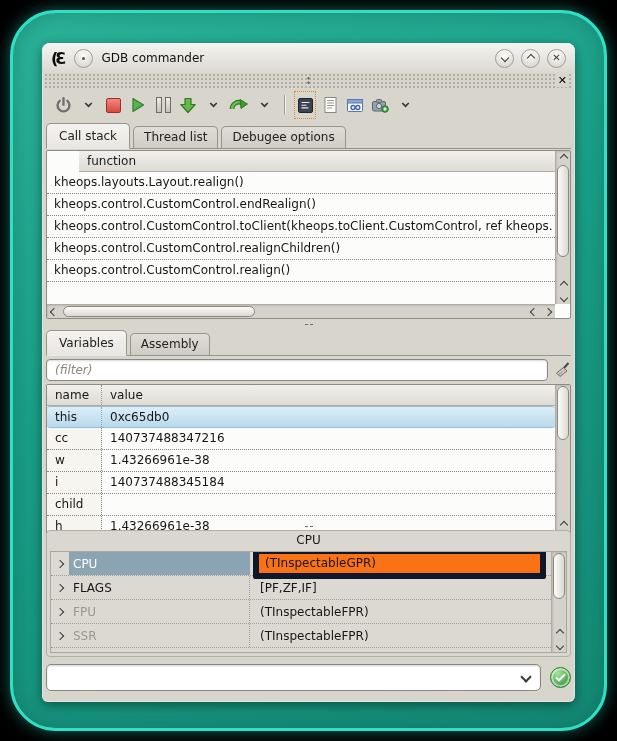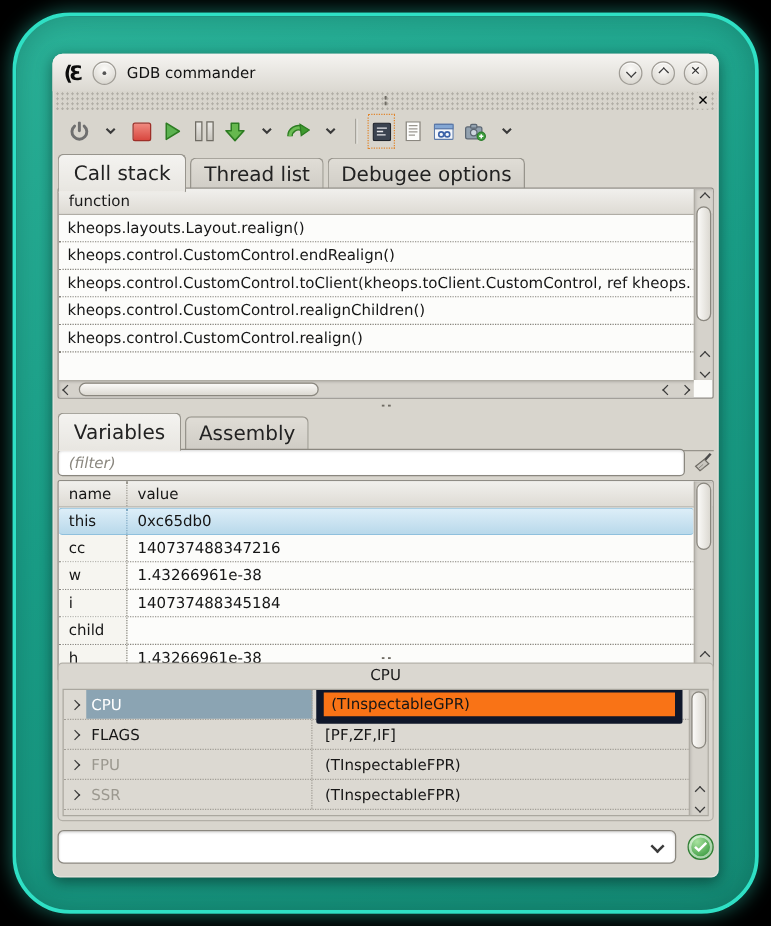--- a/index.html
+++ b/index.html
@@ -49,32 +49,32 @@
   .pause-bars{display:flex;gap:3px;}
   .pause-bars i{display:block;width:4px;height:14px;border:1px solid #6f6c64;
     background:linear-gradient(#ecebe7,#c6c3bc);}
   .tb-sep{width:1px;height:20px;background:#a5a29a;margin:0 4px;box-shadow:1px 0 0 #ecebe7;}
   .mem-wrap{outline:1px dotted #e0862e;outline-offset:1px;line-height:0;}
 
   
   .tabs{position:absolute;left:4px;right:4px;display:flex;align-items:flex-end;
     border-bottom:1px solid #97948c;}
   .tab{background:linear-gradient(#e0ddd6,#cfccc5);border:1px solid #97948c;border-bottom:none;
-    border-radius:5px 5px 0 0;padding:3px 10px 4px;margin-right:3px;font-size:16px;color:#222;}
+    border-radius:5px 5px 0 0;padding:3px 10px 4px;margin-right:3px;font-size:12px;color:#222;}
   .tab.active{background:linear-gradient(#f4f3f0,#e8e6e1);padding:5px 12px 5px;margin-bottom:-1px;
     border-bottom:1px solid #ece9e4;z-index:2;}
   .tabs1{top:80px;}
   .tabs2{top:287px;}
 
   
   .panel{position:absolute;left:4px;right:4px;background:#fcfcfa;border:1px solid #8f8c85;
     border-radius:2px;box-sizing:border-box;overflow:hidden;}
 
   
-  .cs-panel{top:107px;height:169px;}
+  .cs-panel{top:107px;height:169px;padding-left:32px;}
   .list-header{height:20px;line-height:20px;background:linear-gradient(#f1f0ed,#dedbd4);
     border-bottom:1px solid #b0ada5;padding:0 8px;color:#1a1a1a;}
   .cs-rows{position:absolute;top:21px;left:0;right:15px;bottom:14px;overflow:hidden;}
   .cs-row{height:21px;line-height:21px;border-bottom:1px dotted #87847c;padding:0 7px;
     white-space:nowrap;overflow:hidden;background:#fcfcfa;}
 
   
   .vsb{position:absolute;top:0;right:0;width:15px;bottom:0;background:#d5d2cb;
     border-left:1px solid #b0ada5;box-shadow:inset 1px 1px 2px rgba(0,0,0,.12);box-sizing:border-box;}
   .hsb{position:absolute;left:0;right:15px;bottom:0;height:14px;background:#d5d2cb;

